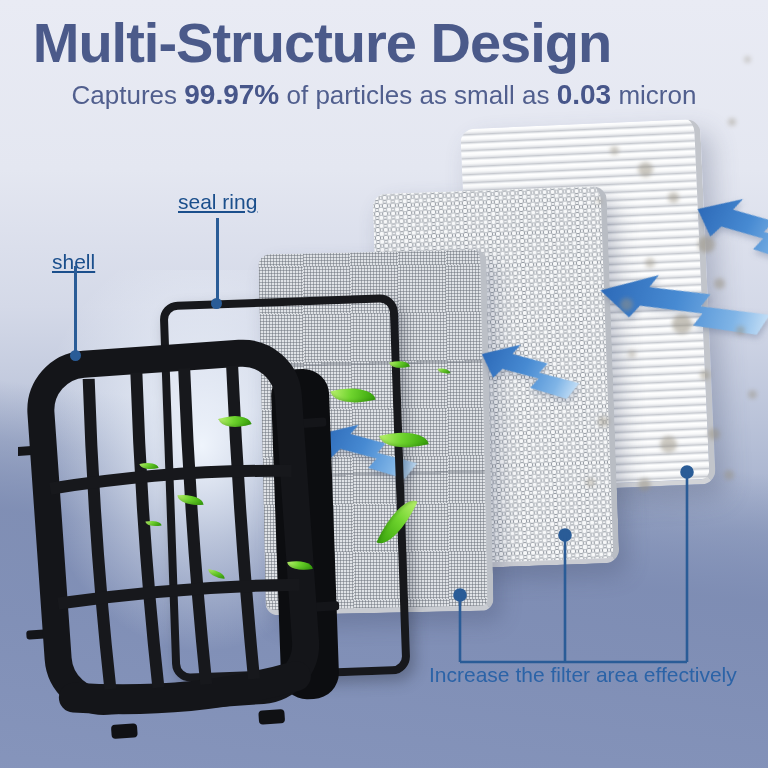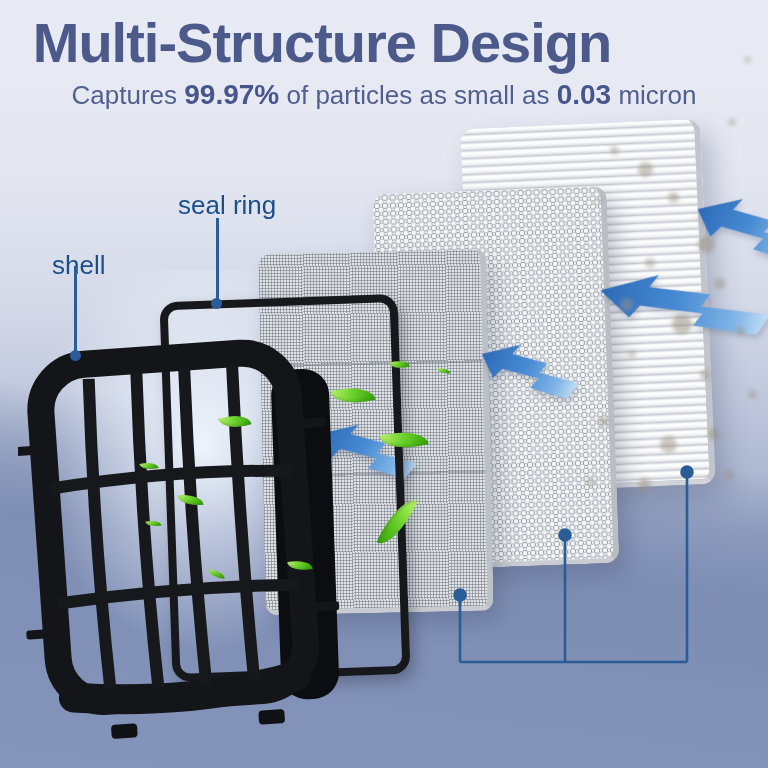--- a/index.html
+++ b/index.html
@@ -45,21 +45,21 @@
     box-shadow:5px 7px 14px rgba(40,45,60,.35);}
   .shellsvg{position:absolute;left:18px;top:328px;width:336px;height:412px;}
   
   .arrow{position:absolute;filter:drop-shadow(2px 3px 3px rgba(40,60,100,.25));}
   
   .leaf{position:absolute;background:linear-gradient(115deg,#b4ef68 5%,#6fd42e 45%,#3ba60d 95%);
     border-radius:2% 100% 2% 100%;box-shadow:inset 0 -2px 3px rgba(30,90,10,.25);}
   
   .dust{position:absolute;border-radius:50%;background:#9a9383;filter:blur(2px);}
   
-  .label{position:absolute;color:#1b4f8c;font-size:26px;}
+  .label{position:absolute;color:#1b4f8c;font-size:21px;text-decoration:underline;}
   .cline{position:absolute;width:3px;background:#2a5c97;}
   .cdot{position:absolute;width:11px;height:11px;border-radius:50%;background:#2a5c97;}
   .bracket{position:absolute;left:450px;top:463px;width:250px;height:210px;}
   .caption{position:absolute;left:429px;top:663px;font-size:21px;line-height:24px;color:#2b63a7;}
 </style>
 </head>
 <body>
 
 <div class="stage">
 
@@ -165,15 +165,16 @@
       <circle cx="10" cy="132" r="5.5"></circle>
       <circle cx="115" cy="72" r="5.5"></circle>
       <circle cx="237" cy="9" r="5.5"></circle>
       <line x1="10" y1="132" x2="10" y2="199"></line>
       <line x1="115" y1="72" x2="115" y2="199"></line>
       <line x1="237" y1="9" x2="237" y2="199"></line>
       <line x1="10" y1="199" x2="237" y2="199"></line>
     </g>
   </svg>
   <div class="caption">
+    <div>Increase the filter area effectively</div>
   </div>
 
 </div>
 
 </body></html>

